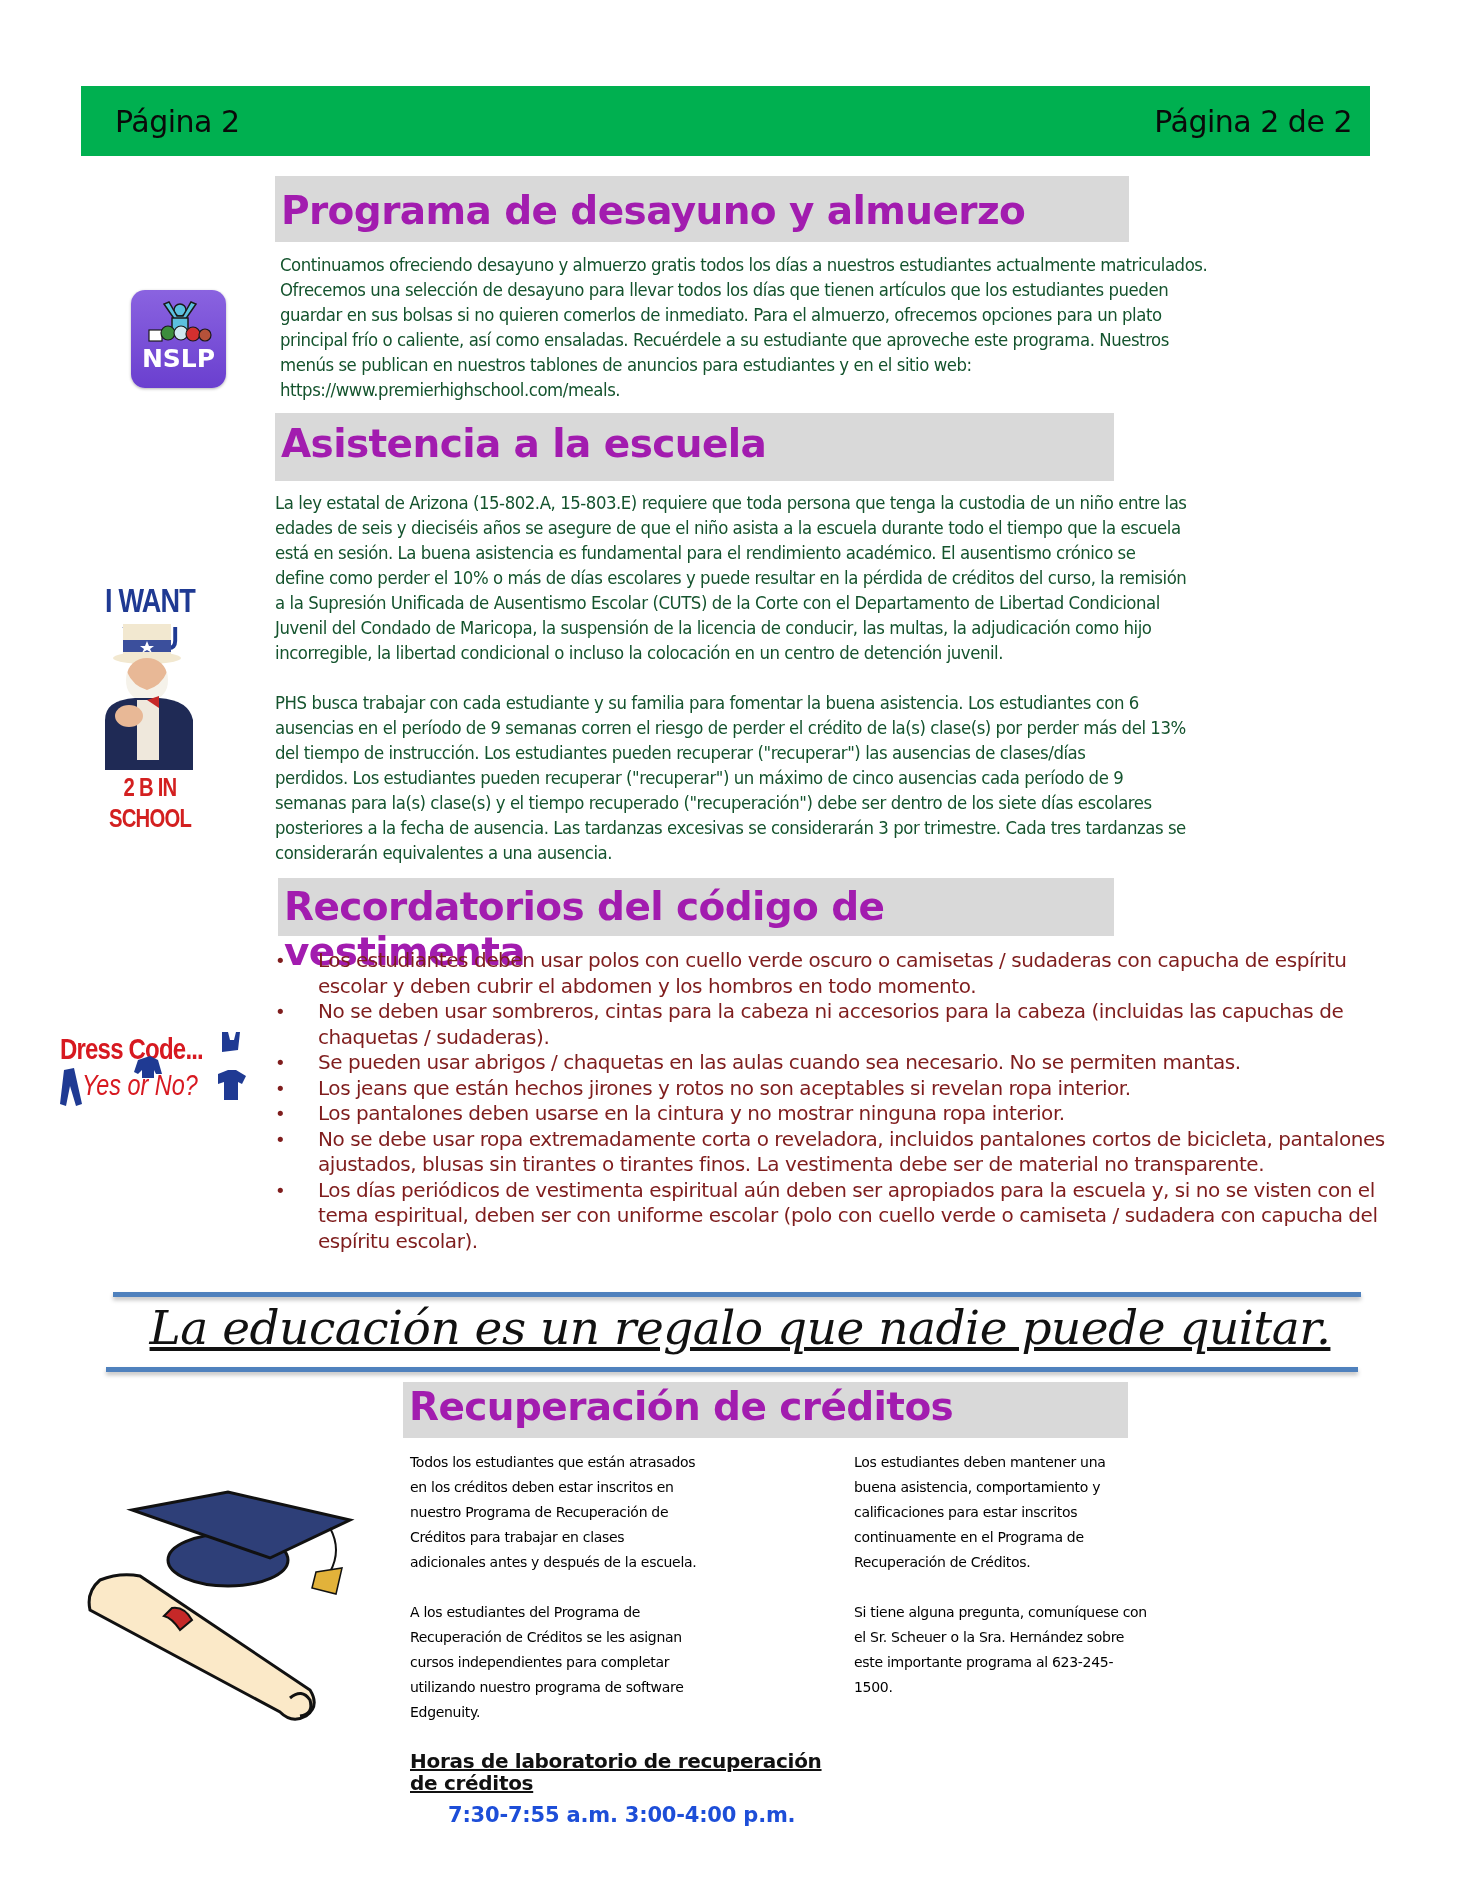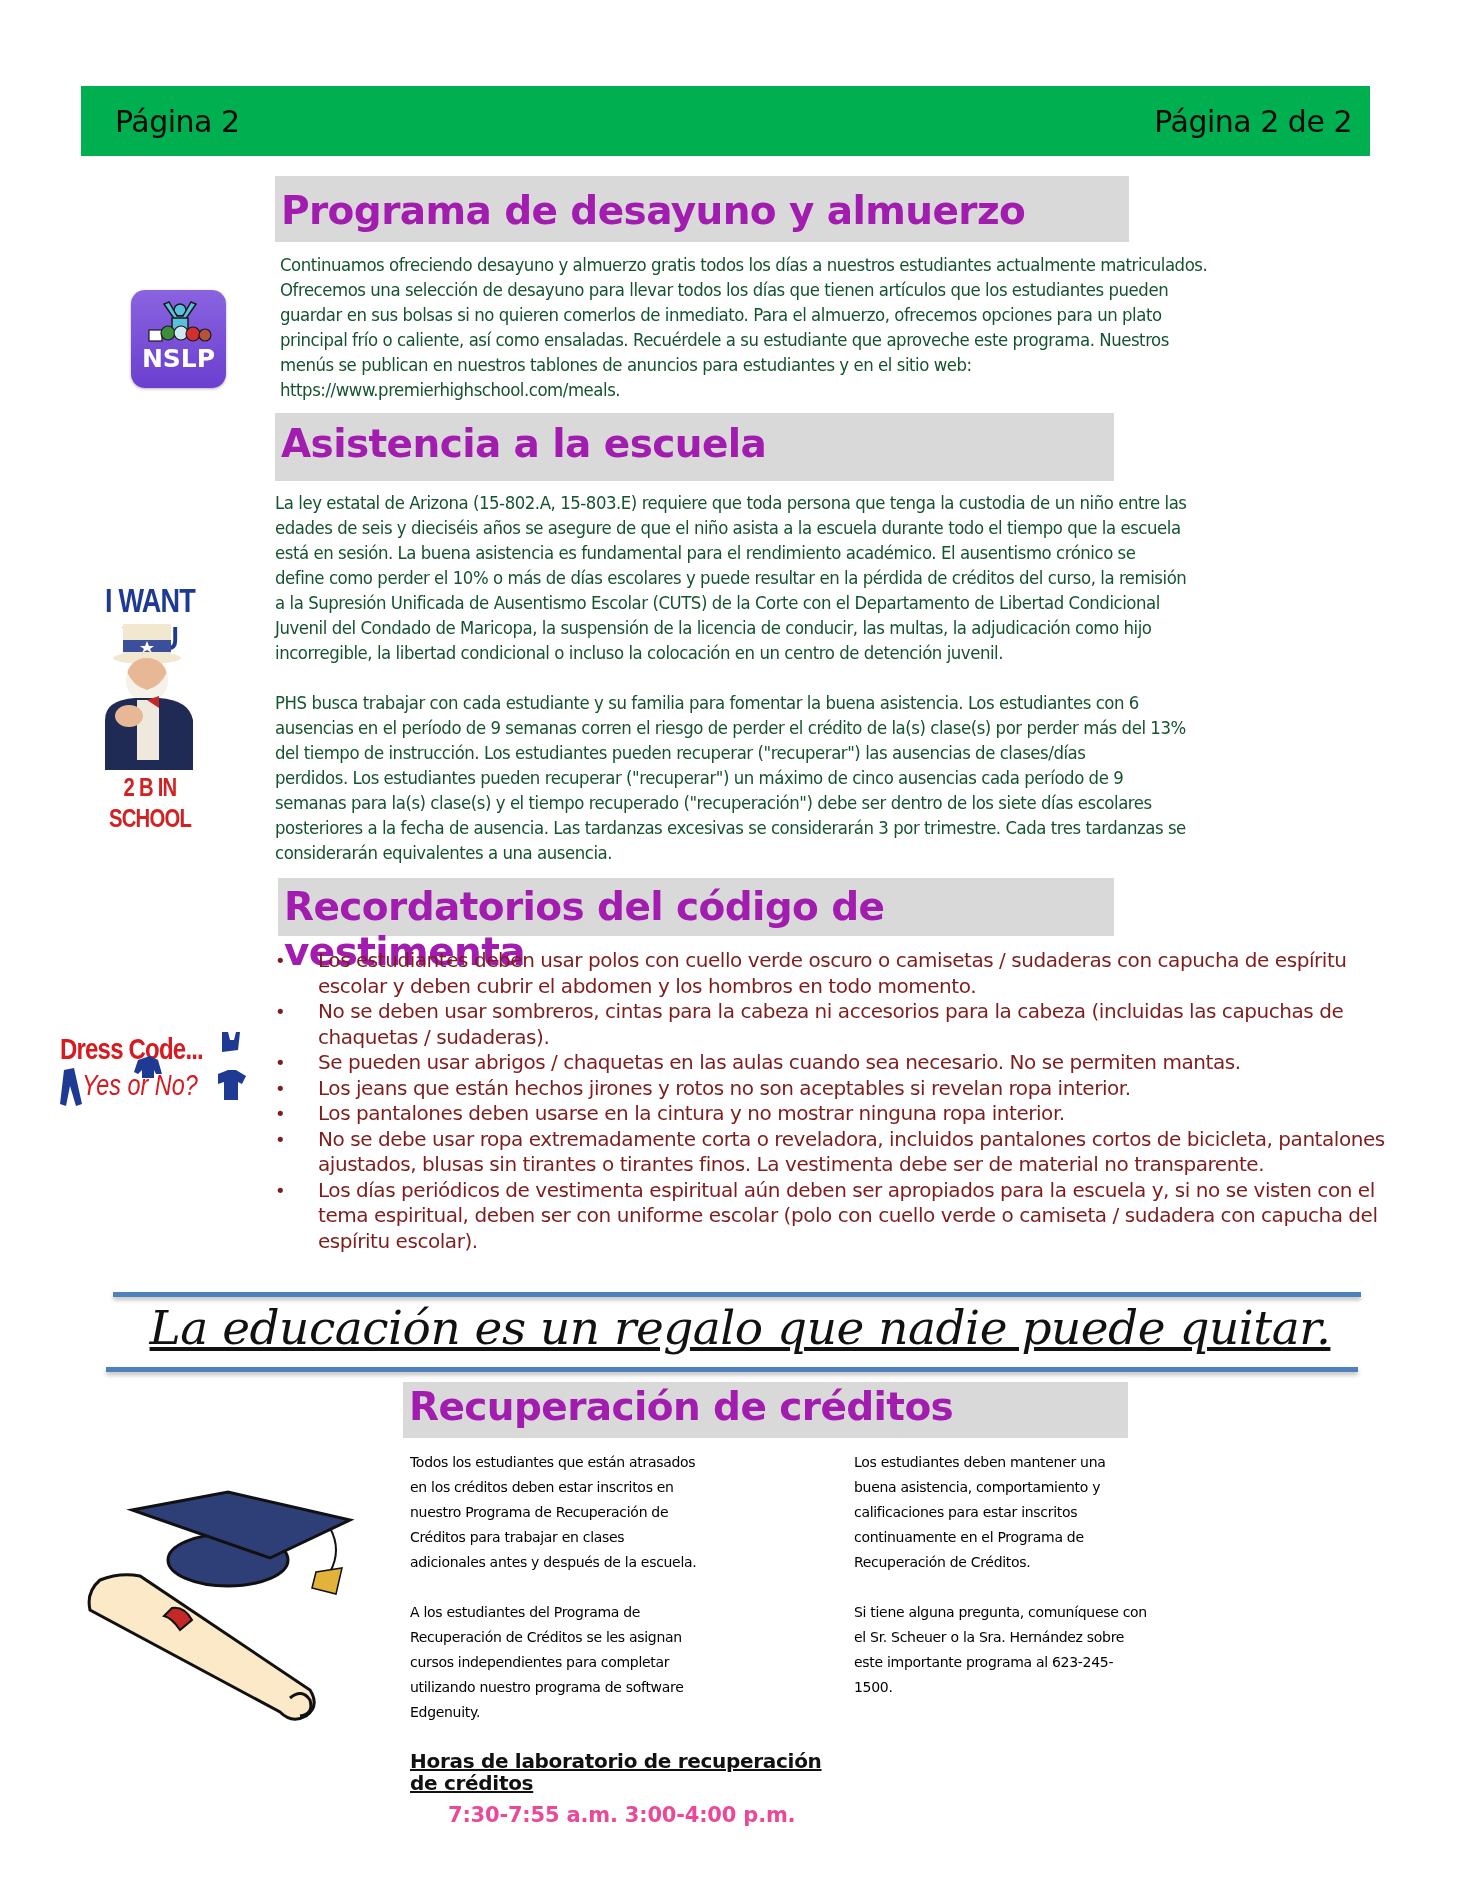--- a/index.html
+++ b/index.html
@@ -36,21 +36,21 @@
   .quote {
     position: absolute; left: 90px; top: 1300px; width: 1300px; text-align: center;
     font-family: "DejaVu Serif", serif; font-style: italic; font-size: 47px; color: #111; letter-spacing: -0.5px; text-decoration: underline;
   }
 
   .col-text {
     position: absolute; font-family: "DejaVu Sans", sans-serif; font-size: 14px; line-height: 25px;
     color: #000000; letter-spacing: -0.3px; white-space: pre-line;
   }
   .lab-title { position: absolute; left: 410px; top: 1750px; width: 440px; font-family: "DejaVu Sans", sans-serif; font-weight: bold; font-size: 20px; line-height: 22px; text-decoration: underline; color: #111; letter-spacing: -0.3px; }
-  .lab-hours { position: absolute; left: 448px; top: 1803px; font-family: "DejaVu Sans", sans-serif; font-weight: bold; font-size: 21px; color: #ec4899; letter-spacing: -0.2px; }
+  .lab-hours { position: absolute; left: 448px; top: 1803px; font-family: "DejaVu Sans", sans-serif; font-weight: bold; font-size: 21px; color: #1d4ed8; letter-spacing: -0.2px; }
 
   .img { position: absolute; }
 </style>
 </head>
 <body>
 
 <div class="header-bar">
   <span>Página 2</span>
   <span>Página 2 de 2</span>
 </div>

